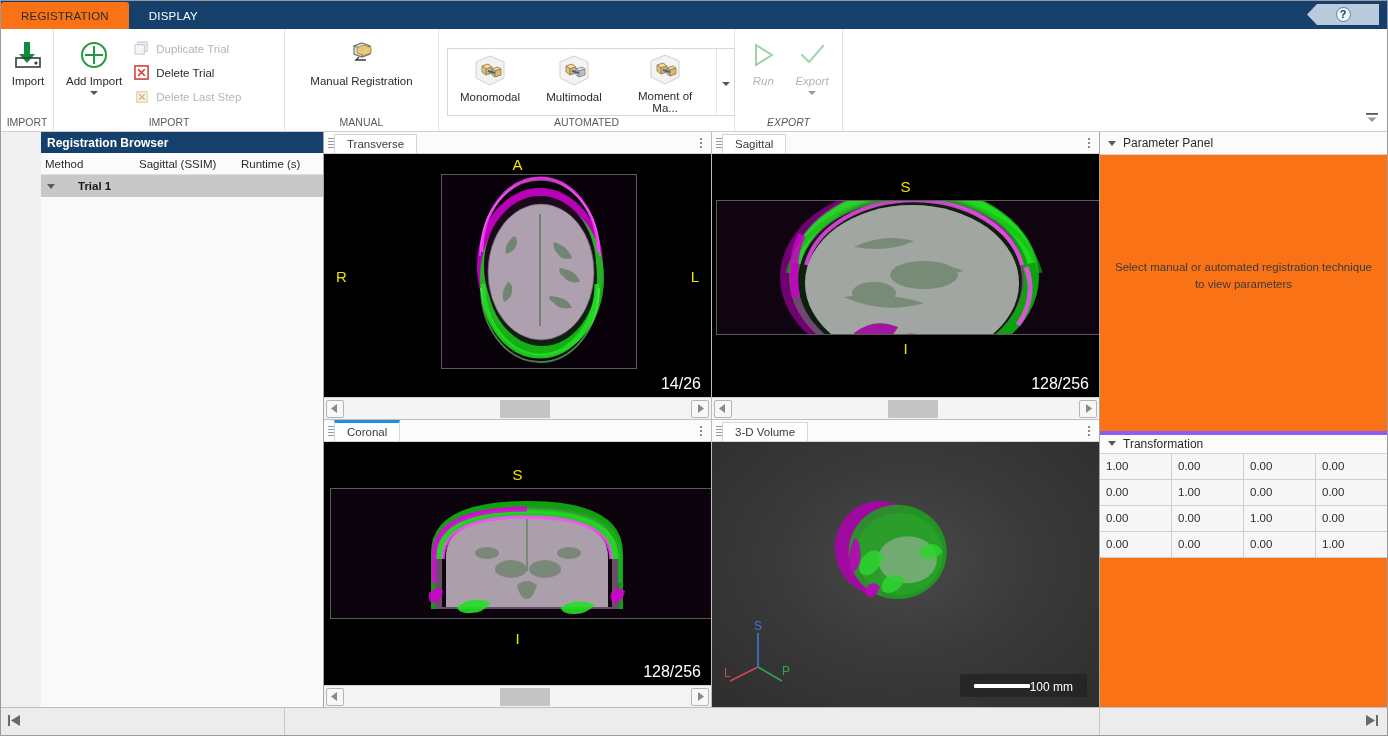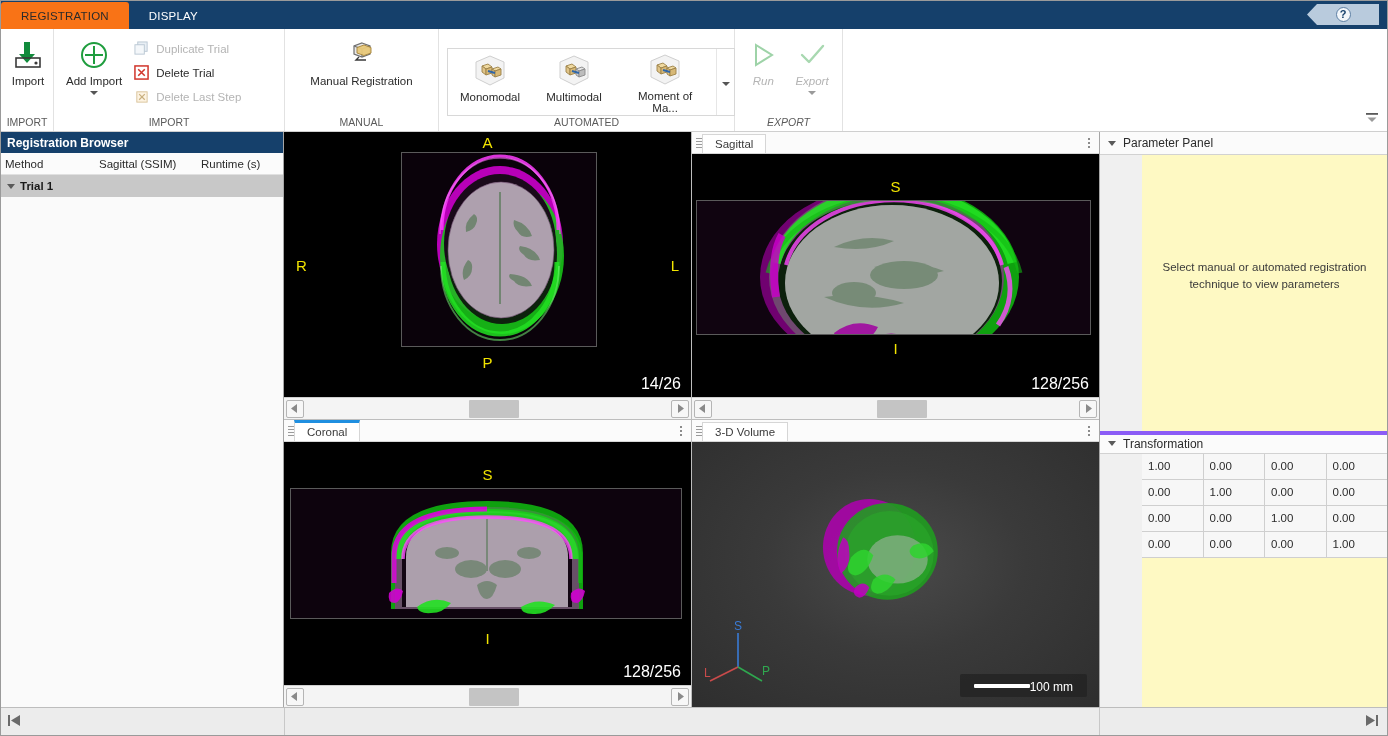--- a/index.html
+++ b/index.html
@@ -128,40 +128,41 @@
   .body {
     flex: 1; display: flex; min-height: 0;
     background: #f0f0f0;
   }
   
   .browser {
     width: 283px; flex: 0 0 283px;
     display: flex; flex-direction: column;
     border-right: 1px solid #a6a6a6;
     background: #ffffff;
+    margin-left: 40px;
   }
   .browser-title {
     background: #15406b; color: #fff;
     font-size: 12px; font-weight: bold;
     padding: 4px 6px; height: 21px;
     display: flex; align-items: center;
   }
   .browser-head {
     display: flex; height: 22px; align-items: center;
     font-size: 11.5px; color: #2b2b2b;
     border-bottom: 1px solid #e0e0e0;
     background: #fbfbfb;
   }
   .bh-cell { padding: 0 4px; white-space: nowrap; }
   .bh-cell.method { width: 94px; }
   .bh-cell.acc { width: 102px; }
   .browser-row {
     height: 22px; display: flex; align-items: center;
     background: #c8c8c8; font-size: 11.5px; color: #1a1a1a;
-    font-weight: bold; padding-left: 6px; gap: 5px;
+    font-weight: bold; padding-left: 6px; gap: 23px;
     cursor: default;
   }
   .tri-down {
     width: 0; height: 0;
     border-left: 4px solid transparent;
     border-right: 4px solid transparent;
     border-top: 5px solid #5a5a5a;
   }
   .browser-body { flex: 1; background: #fafafa; }
 
@@ -253,21 +254,21 @@
     background: #f0f0f0;
   }
   .rp-header {
     height: 23px; flex: 0 0 23px;
     background: #fbfbfb; border-bottom: 1px solid #d2d2d2;
     display: flex; align-items: center; gap: 7px;
     padding-left: 8px;
     font-size: 12px; color: #2b2b2b;
     cursor: default;
   }
-  .rp-body { flex: 1; background: #fef9c3; position: relative; overflow: hidden; margin-left: 42px; }
+  .rp-body { flex: 1; background: #f97316; position: relative; overflow: hidden; }
   .rp-empty {
     position: absolute; left: 0; right: 0; top: 44%;
     transform: translateY(-50%);
     text-align: center; font-size: 11.5px; color: #3a3a3a;
     line-height: 1.5; padding: 0 14px;
   }
   .matrix { display: flex; flex-direction: column; }
   .mrow { display: flex; height: 26px; }
   .mcell {
     flex: 1; border-right: 1px solid #cfcfcf; border-bottom: 1px solid #cfcfcf;
@@ -505,20 +506,37 @@
         <span>Trial 1</span>
       </div>
       <div class="browser-body"></div>
     </div>
 
     <div class="views">
 
       <div class="viewrow top">
 
         <div class="panel left-pane">
+          <div class="panel-tabbar">
+            <span class="grip">
+                <i></i>
+                <i></i>
+                <i></i>
+                <i></i>
+              </span>
+            <div class="ptab">
+              <span>Transverse</span>
+            </div>
+            <div class="ptab-fill"></div>
+            <div class="kebab">
+                <i></i>
+                <i></i>
+                <i></i>
+              </div>
+          </div>
           <div class="canvas">
             <div class="orient" style="left:50%;transform:translateX(-50%);top:2px;">A</div>
             <div class="orient" style="left:50%;transform:translateX(-50%);bottom:26px;">P</div>
             <div class="orient" style="left:12px;top:50%;transform:translateY(-50%);">R</div>
             <div class="orient" style="right:12px;top:50%;transform:translateY(-50%);">L</div>
             <div class="imgframe" style="left:117px;top:20px;width:196px;height:195px;">
               <svg width="196" height="195" viewBox="0 0 196 195">
                 <rect width="196" height="195" fill="#0a020a"></rect>
                 <g transform="translate(98,97)">
                   <ellipse cx="0" cy="-6" rx="63" ry="78" fill="#c800c8" opacity="0.92"></ellipse>

